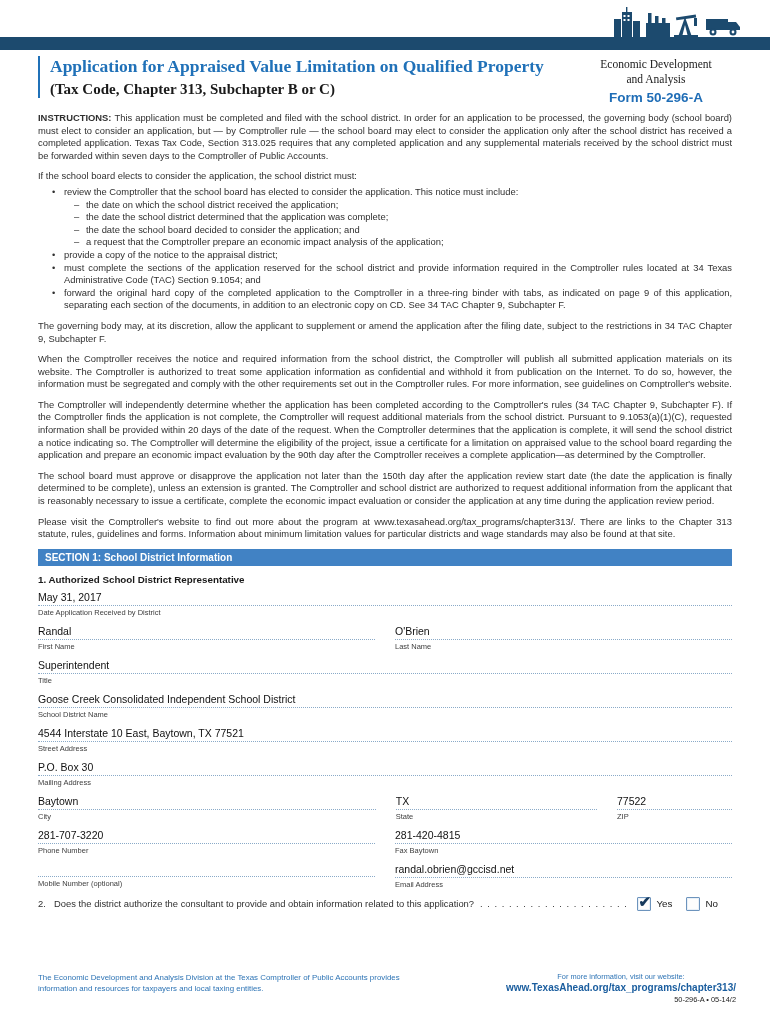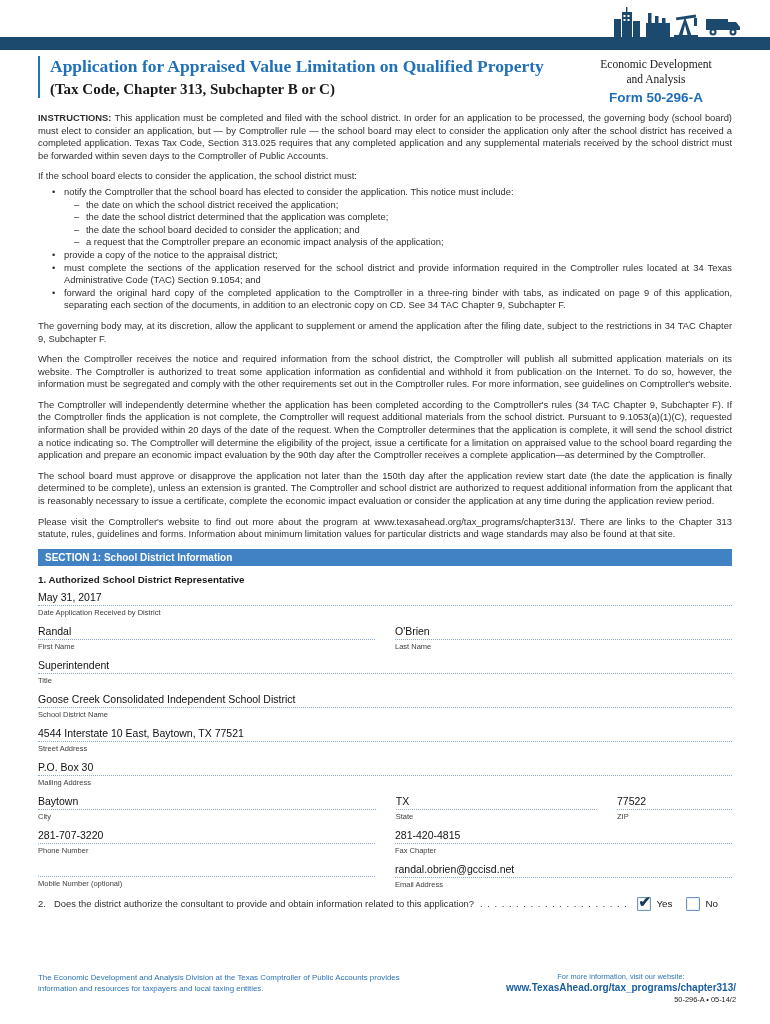--- a/index.html
+++ b/index.html
@@ -115,21 +115,21 @@
 
   <div class="body">
 
     <p class="para"><span class="inst-label">INSTRUCTIONS:</span><span>This application must be completed and filed with the school district. In order for an application to be processed, the governing body (school board) must elect to consider an application, but — by Comptroller rule — the school board may elect to consider the application only after the school district has received a completed application. Texas Tax Code, Section 313.025 requires that any completed application and any supplemental materials received by the school district must be forwarded within seven days to the Comptroller of Public Accounts.</span></p>
 
     <p class="para tight">If the school board elects to consider the application, the school district must:</p>
 
     <div class="bullets">
       <div class="bullet">
         <span class="bm">•</span>
-        <span class="bt">notify the Comptroller that the school board has elected to consider the application. This notice must include:</span>
+        <span class="bt">review the Comptroller that the school board has elected to consider the application. This notice must include:</span>
       </div>
       <div class="bullet sub">
         <span class="bm">–</span>
         <span class="bt">the date on which the school district received the application;</span>
       </div>
       <div class="bullet sub">
         <span class="bm">–</span>
         <span class="bt">the date the school district determined that the application was complete;</span>
       </div>
       <div class="bullet sub">
@@ -224,21 +224,21 @@
       </div>
     </div>
 
     <div class="frow">
       <div class="field w50">
         <div class="fvalue">281-707-3220</div>
         <div class="flabel">Phone Number</div>
       </div>
       <div class="field w50">
         <div class="fvalue">281-420-4815</div>
-        <div class="flabel">Fax Chapter</div>
+        <div class="flabel">Fax Baytown</div>
       </div>
     </div>
 
     <div class="frow">
       <div class="field w50">
         <div class="fvalue"></div>
         <div class="flabel">Mobile Number (optional)</div>
       </div>
       <div class="field w50">
         <div class="fvalue">randal.obrien@gccisd.net</div>

